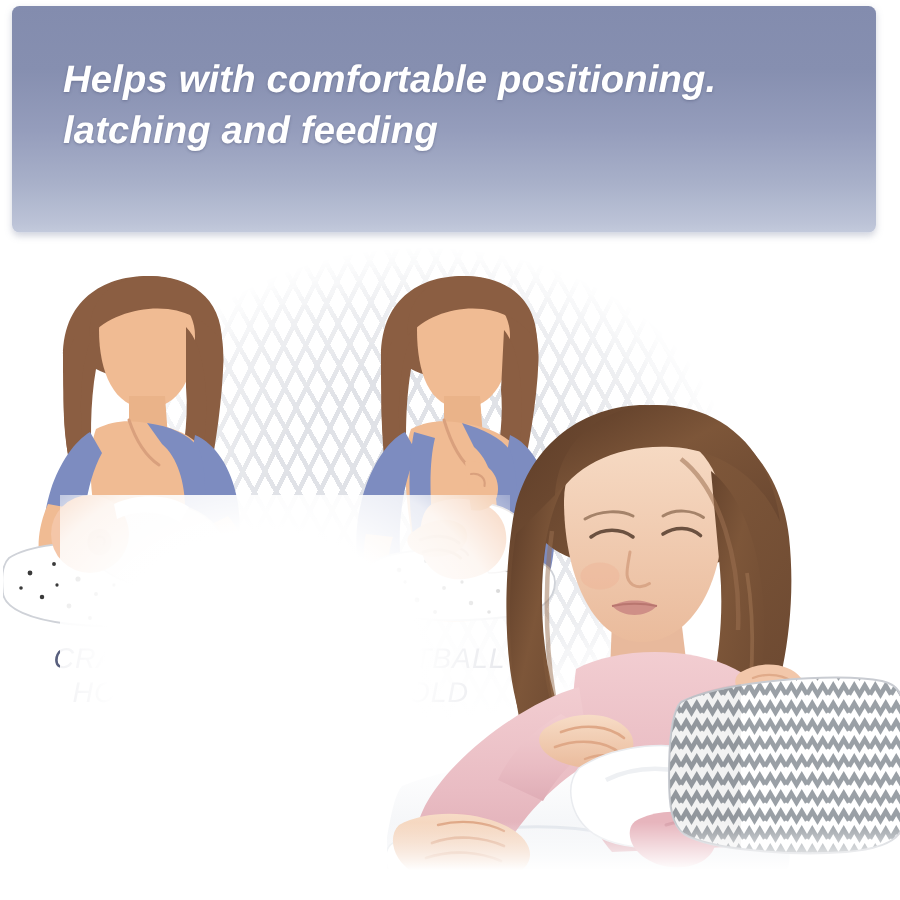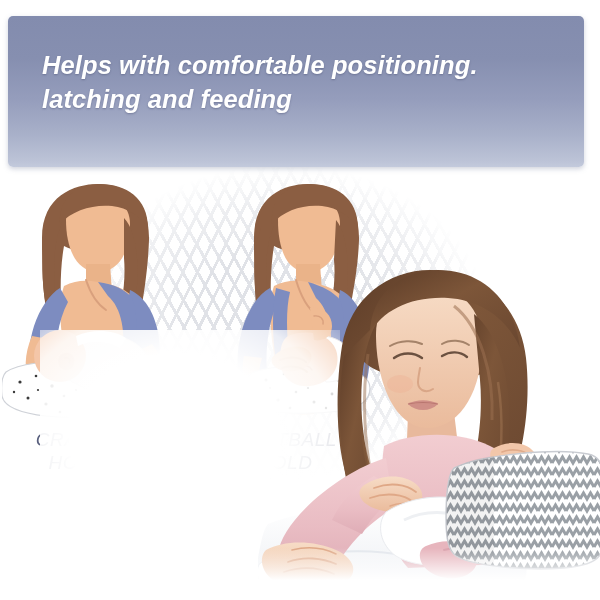--- a/index.html
+++ b/index.html
@@ -1,21 +1,21 @@
 <!DOCTYPE html>
 <html><head>
 <meta charset="utf-8">
 <style>
   html,body{margin:0;padding:0;background:#fff;}
   body{width:600px;height:600px;font-family:"Liberation Sans",sans-serif;}
   #stage{position:relative;width:600px;height:600px;overflow:hidden;background:#ffffff;}
 
   
   #banner{
-    position:absolute;left:8px;top:16px;width:576px;height:151px;
+    position:absolute;left:8px;top:4px;width:576px;height:151px;
     border-radius:5px;
     background:linear-gradient(180deg,#838cae 0%,#868fb0 28%,#959dbc 55%,#a8b0c9 78%,#bcc3d7 96%,#c3cadc 100%);
     box-shadow:0 2px 5px rgba(120,128,158,.35);
     overflow:hidden;
   }
   #banner-title{
     position:absolute;left:34px;top:32px;width:520px;
     color:#ffffff;font-style:italic;font-weight:bold;
     font-size:25.5px;line-height:34px;letter-spacing:.1px;
     text-shadow:0 1px 2px rgba(70,78,110,.45);

